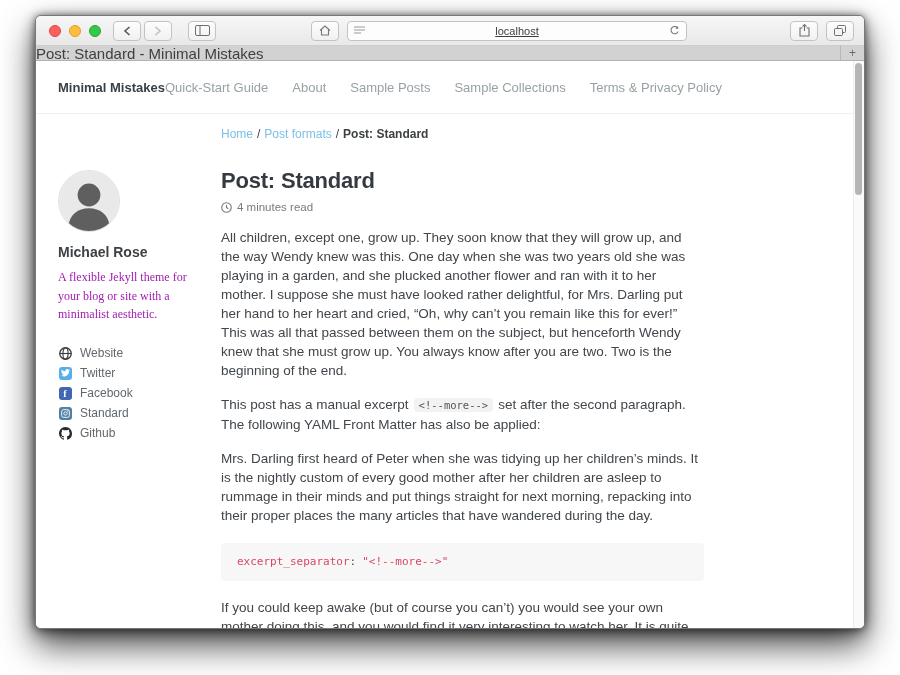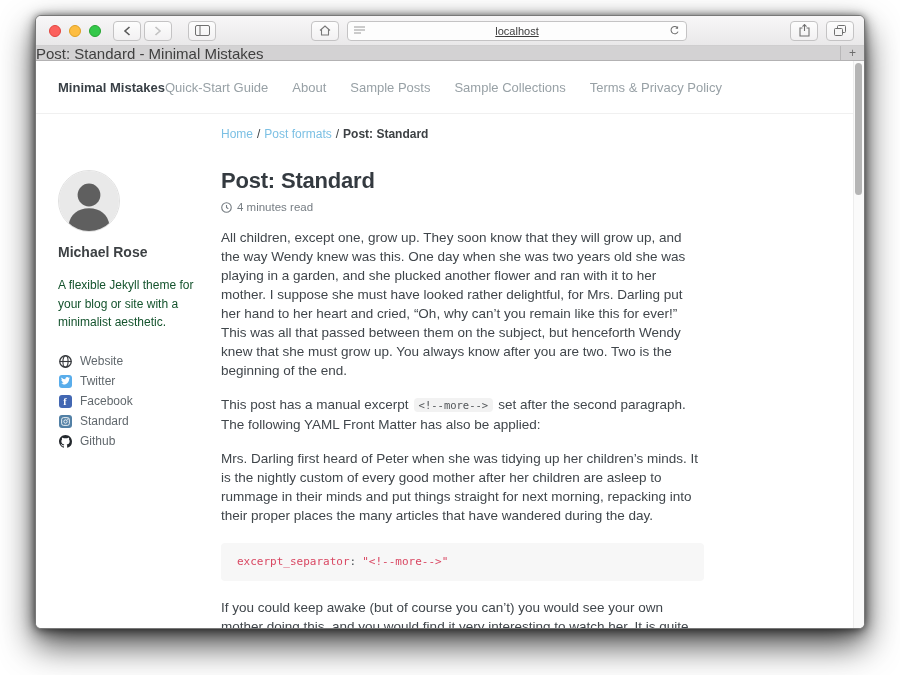--- a/index.html
+++ b/index.html
@@ -63,21 +63,21 @@
   .site-nav { display: flex; gap: 24px; }
   .site-nav a { font-size: 13px; color: #98a1a6; text-decoration: none; cursor: pointer; }
 
   .layout { display: flex; padding-left: 22px; }
 
   
   .sidebar { width: 141px; margin-right: 22px; flex-shrink: 0; }
   .avatar { margin-top: 56px; width: 62px; height: 62px; border-radius: 50%; overflow: hidden;
     border: 1px solid #e0e0e0; }
   .author-name { margin-top: 12px; font-size: 14px; font-weight: bold; color: #3d4144; }
-  .author-bio { margin-top: 16px; font-size: 12px; line-height: 1.56; color: #14532d; }
+  .author-bio { margin-top: 8px; font-size: 12px; line-height: 1.56; color: #a21caf; font-family: Liberation Serif, serif; }
   .author-links { margin-top: 16px; list-style: none; }
   .author-links li { display: flex; align-items: flex-end; height: 20px; cursor: pointer; }
   .al-icon { width: 14px; height: 14px; margin-right: 8px; display: inline-flex;
     align-items: center; justify-content: center; }
   .al-label { font-size: 12px; color: #61686d; }
   .sq-icon { width: 13px; height: 13px; border-radius: 3px; display: inline-flex;
     align-items: center; justify-content: center; color: #fff; }
   .fb { background: #4267b2; font-size: 10px; font-weight: bold; font-family: "Liberation Serif", serif; }
   .tw { background: #59adeb; }
   .ig { background: #5280a5; }

